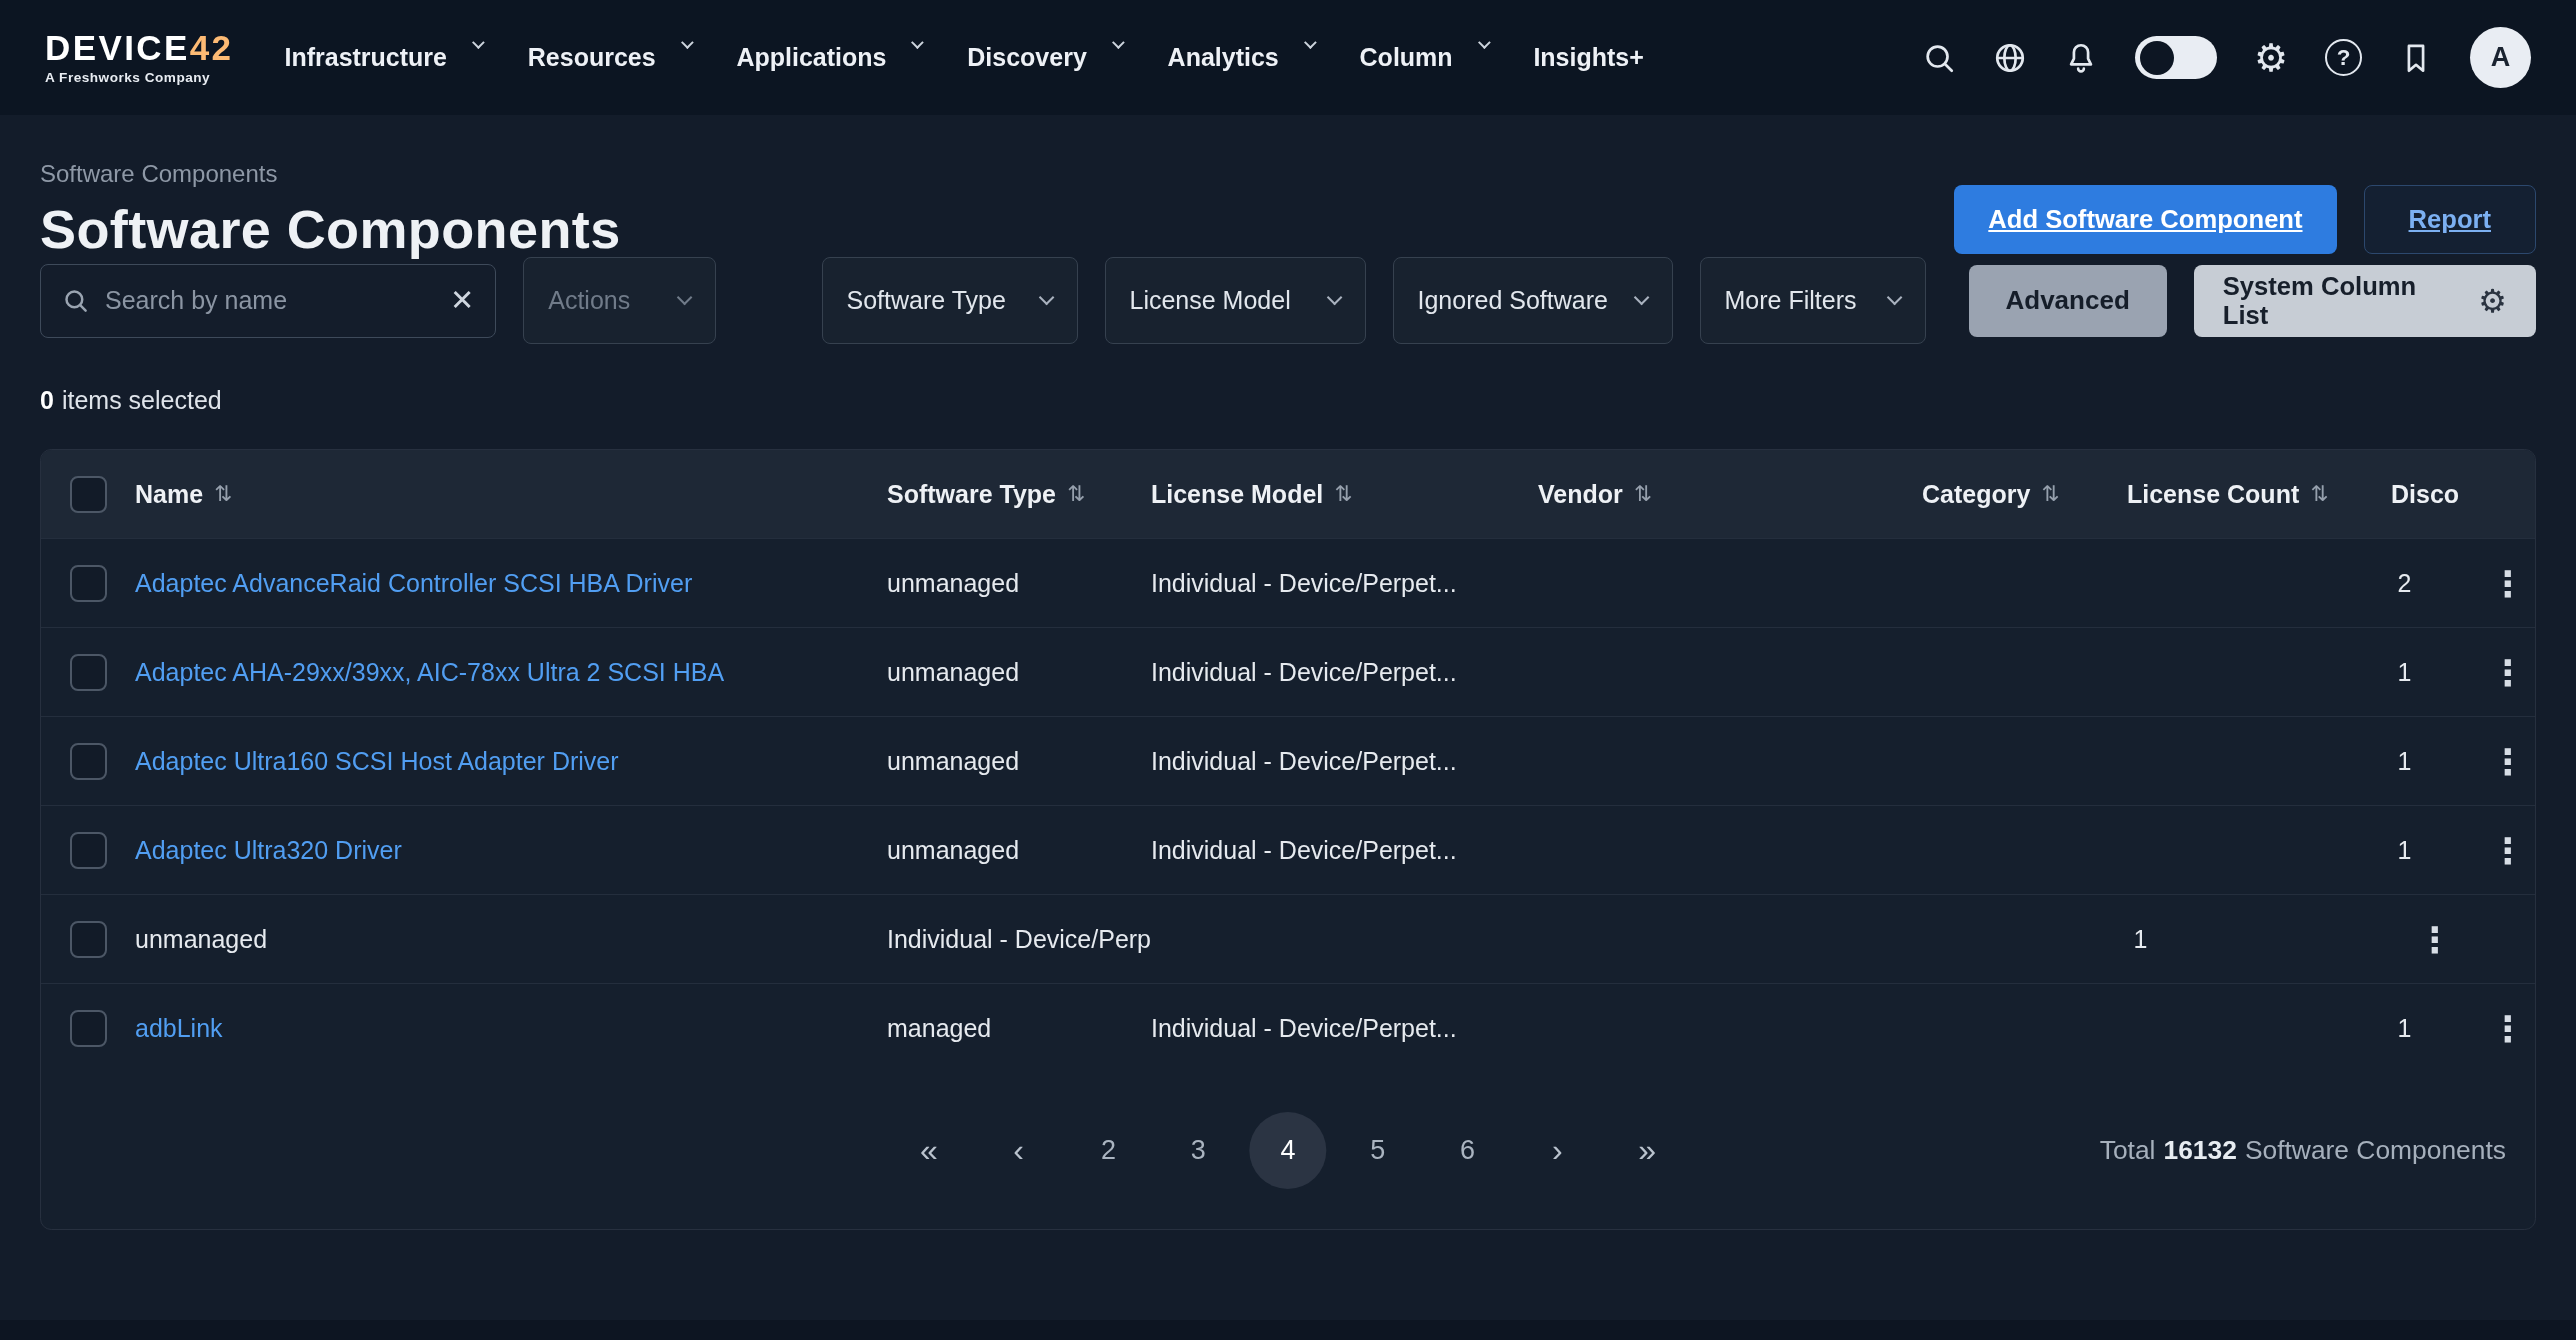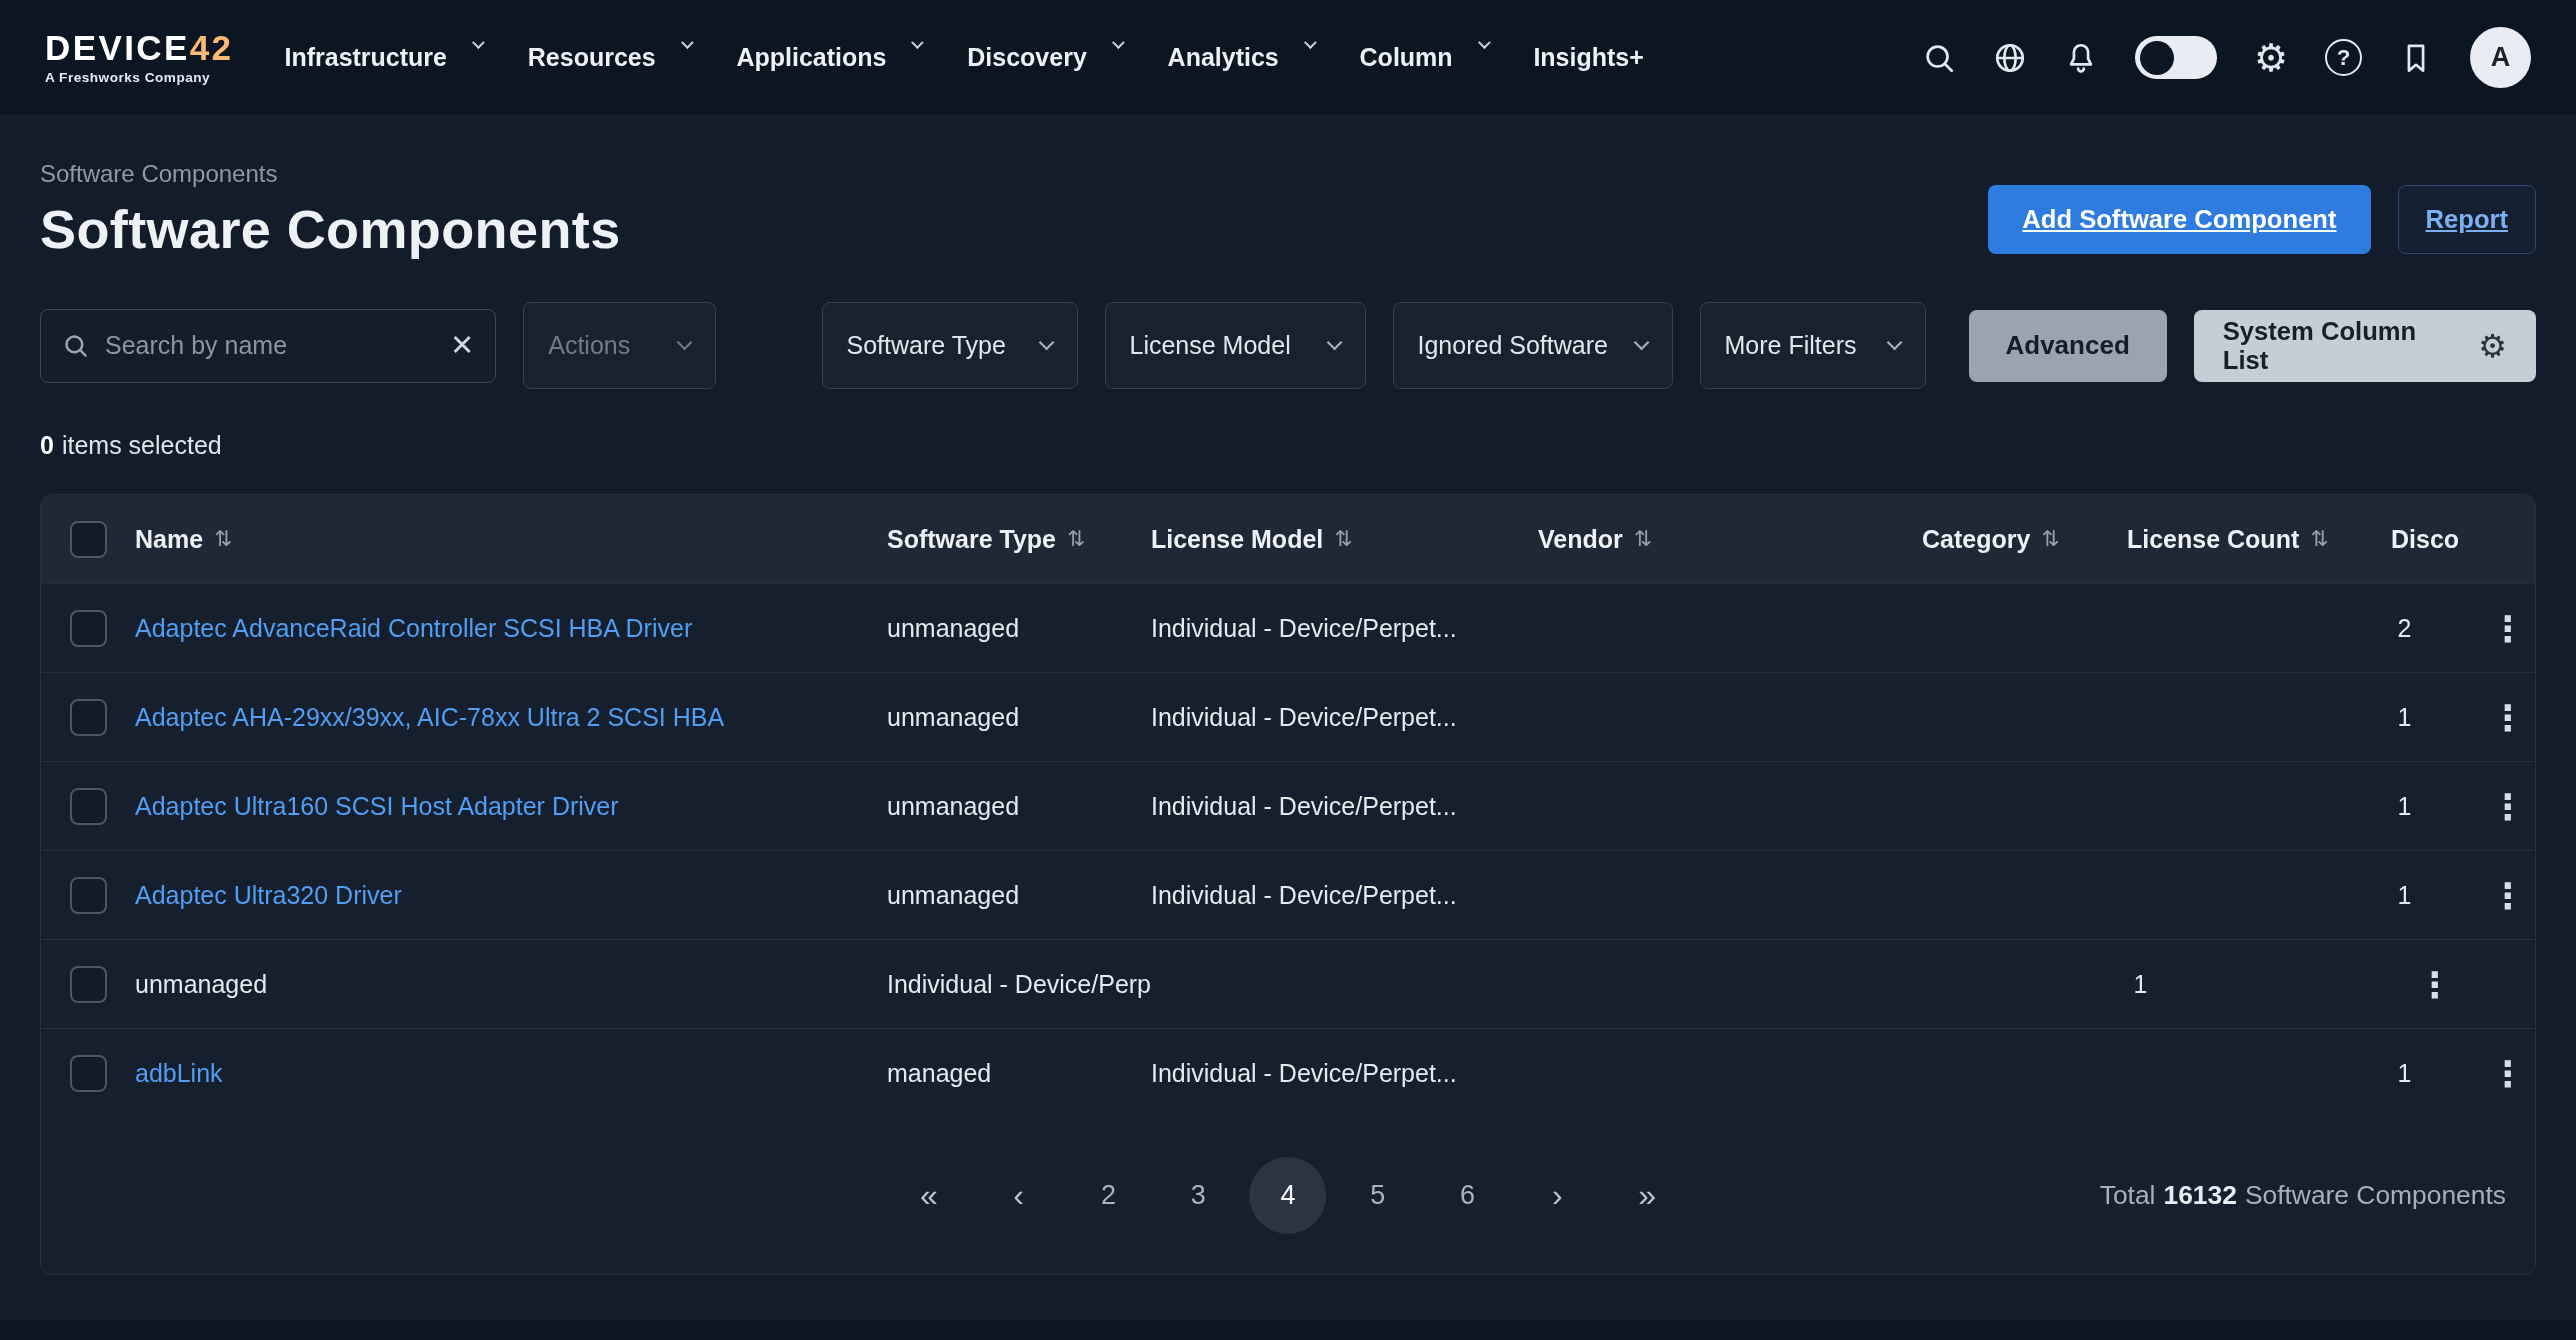--- a/index.html
+++ b/index.html
@@ -37,24 +37,24 @@
   .avatar { width:61px; height:61px; border-radius:50%; background:#e9edf3; color:#1a2330; font-size:27px; font-weight:bold; display:flex; align-items:center; justify-content:center; cursor:pointer; }
 
   
   .page-head { display:flex; align-items:flex-end; padding:0 40px; }
   .titles { display:flex; flex-direction:column; }
   .breadcrumb { margin-top:45px; font-size:24px; color:#8e98a6; }
   .page-title { margin-top:12.8px; font-size:54px; font-weight:bold; color:#eef1f5; letter-spacing:0.4px; line-height:1.05; }
   .head-buttons { margin-left:auto; display:flex; gap:27px; align-items:center; padding-bottom:3.2px; }
   .btn { height:69px; border-radius:8px; font-size:25.6px; font-weight:600; display:flex; align-items:center; justify-content:center; cursor:pointer; border:none; white-space:nowrap;text-decoration:underline; }
   .btn-primary { background:#2e7ce0; color:#ffffff; padding:0 34px; }
-  .btn-outline { background:rgba(46,124,224,0.05); color:#7cb0f2; border:1.6px solid #2c486e; padding:0 27px; }
-
-  
-  .filter-bar { display:flex; align-items:center; padding:0 40px; margin-top:45px; }
+  .btn-outline { background:rgba(46,124,224,0.05); color:#7cb0f2; border:1.6px solid #2c486e; padding:0 44px; }
+
+  
+  .filter-bar { display:flex; align-items:center; padding:0 40px; }
   .search-box { width:470px; height:74px; border:1.6px solid #3e4a5a; border-radius:8px; background:#141d2b; display:flex; align-items:center; padding:0 21px; gap:16px; }
   .search-box svg { width:27px; height:27px; stroke:#9aa4b1; stroke-width:2.2; fill:none; stroke-linecap:round; }
   .search-box input { flex:1; min-width:0; background:transparent; border:none; outline:none; color:#dfe4eb; font-size:25px; font-family:inherit; }
   .search-box input::placeholder { color:#8b95a3; }
   .clear-x { color:#cfd6df; font-size:29px; line-height:1; cursor:pointer; }
 
   .dd { height:87px; border:1.6px solid #36414f; border-radius:8px; background:#18222f; display:flex; align-items:center; justify-content:space-between; padding:0 24px; font-size:25px; color:#e2e7ed; cursor:pointer; white-space:nowrap; }
   .chev-dd { width:11.2px; height:11.2px; border-right:2.4px solid #a9b2bf; border-bottom:2.4px solid #a9b2bf; transform:rotate(45deg); margin-top:-6.4px; margin-left:21px; }
   .dd-actions { width:197px; margin-left:27px; margin-right:106px; color:#707b89; }
   .dd-actions .chev-dd { border-color:#707b89; }

